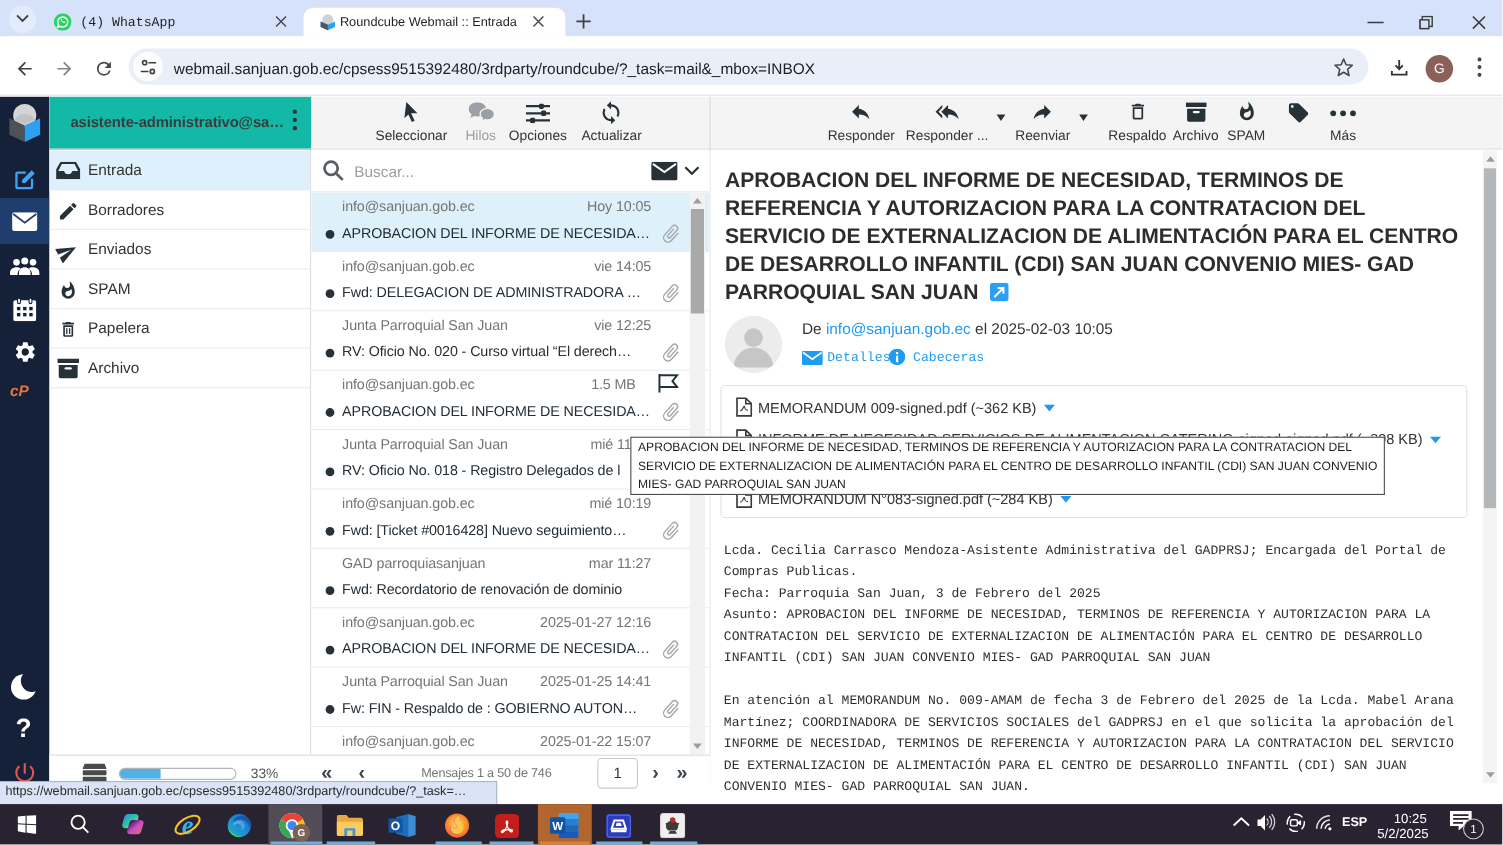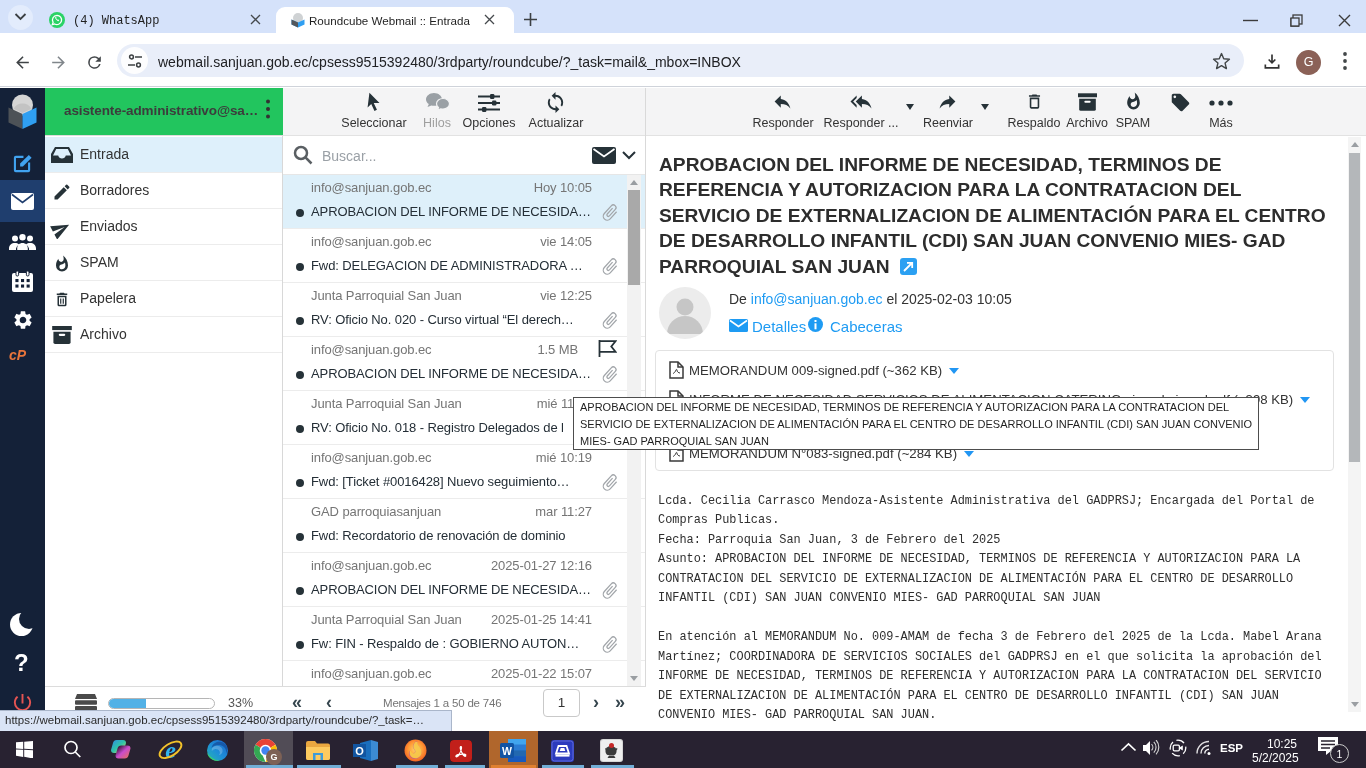--- a/index.html
+++ b/index.html
@@ -18,21 +18,21 @@
 #tunecirc { left:121px; top:47px; width:27px; height:27px; border-radius:50%; background:#fdfdfe; }
 #urltxt { left:158px; top:54px; font-size:14px; color:#202124; }
 #avatarG { left:1296px; top:50px; width:25px; height:25px; border-radius:50%; background:#8b6157; color:#fff; font-size:12.5px; text-align:center; line-height:25px; }
 
 
 #rail { left:0; top:88px; width:45px; height:643px; background:#142138; }
 #railsel { left:0; top:180px; width:45px; height:42px; background:#1f3e6e; }
 #cptxt { left:9px; top:347px; font-style:italic; font-weight:bold; font-size:14px; color:#e8743b; }
 #qmark { left:14px; top:649px; font-weight:bold; font-size:24px; color:#fff; }
 #folders { left:45px; top:88px; width:238px; height:643px; background:#fff; border-right:1px solid #d8d8d8; }
-#fhead { left:45px; top:88px; width:238px; height:48px; background:#22c55e; border-bottom:1px solid #dcdcdc; }
+#fhead { left:45px; top:88px; width:238px; height:48px; background:#14b8a6; border-bottom:1px solid #dcdcdc; }
 #fhead span { position:absolute; left:19px; top:15px; font-weight:bold; font-size:13.5px; letter-spacing:-0.1px; color:#3c3c3c; }
 .fitem { position:absolute; left:0; width:237px; height:36px; border-bottom:1px solid #ececec; }
 .fitem span { position:absolute; left:35px; top:9px; font-size:14px; color:#333; }
 .fsel { background:#def0fb; }
 
 #topstrip { left:283px; top:88px; width:1083px; height:48px; background:#f4f4f5; border-bottom:1px solid #e2e2e2; }
 #vline { left:645px; top:88px; width:1px; height:624px; background:#d9d9d9; }
 .tlab { position:absolute; top:116px; width:140px; margin-left:-70px; font-size:12.5px; color:#333; text-align:center; }
 .tlab.gray { color:#9e9e9e; }
 
@@ -50,21 +50,21 @@
 
 #lfooter { left:45px; top:686px; width:601px; height:45px; background:#fff; border-top:1px solid #dcdcdc; }
 #pagebox { left:543px; top:689px; width:37px; height:28px; border:1px solid #c9c9c9; border-radius:4px; background:#fff; font-size:13.5px; color:#333; text-align:center; line-height:26px; }
 .pgarrow { position:absolute; font-size:18px; color:#37474f; font-weight:bold; }
 
 #mview { left:646px; top:137px; width:700px; height:575px; background:#fff; }
 #msubject { left:659px; top:152px; width:690px; font-size:19.2px; font-weight:bold; color:#2d2d2d; line-height:25.4px; }
 #avatar { left:659px; top:287px; width:52px; height:52px; border-radius:50%; background:#ececec; overflow:hidden; }
 #deline { left:729px; top:291px; font-size:14px; color:#333; }
 #deline a { color:#1e9bf3; text-decoration:none; }
-.blulab { position:absolute; font-size:15px; color:#1e9bf3; }
+.blulab { position:absolute; font-size:12px; color:#1e9bf3;font-family:Liberation Mono, monospace; }
 #attbox { left:655px; top:350px; width:679px; height:121px; border:1px solid #e2e2e2; border-radius:4px; background:#fff; }
 .attrow { position:absolute; left:33px; font-size:13.2px; color:#333; white-space:nowrap; }
 .attrow .tri { display:inline-block; margin-left:7px; margin-bottom:2px; width:0; height:0; border-left:5px solid transparent; border-right:5px solid transparent; border-top:6px solid #2196f3; vertical-align:middle; }
 #mbody { left:658px; top:492px; width:680px; font-family:"Liberation Mono", monospace; font-size:11.9px; line-height:19.45px; color:#2e2e2e; white-space:pre; }
 
 #lsb { left:627px; top:175px; width:14px; height:511px; background:#f2f2f2; }
 #lsb .thumb { position:absolute; left:1px; top:15px; width:12px; height:95px; background:#a9a9a9; }
 #vsb { left:1348px; top:137px; width:13px; height:575px; background:#f4f4f4; }
 #vsb .thumb { position:absolute; left:1px; top:16px; width:11px; height:309px; background:#b4b7ba; }
 .sbarrow { position:absolute; width:0; height:0; }

